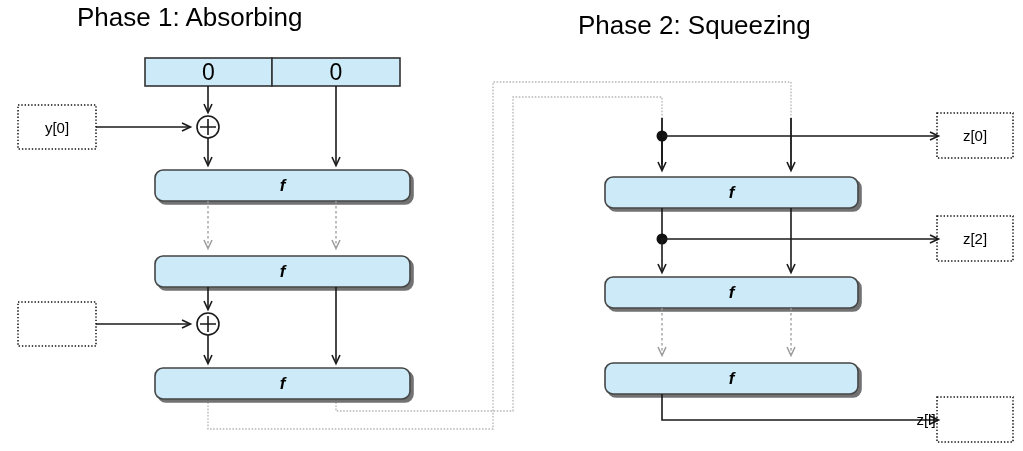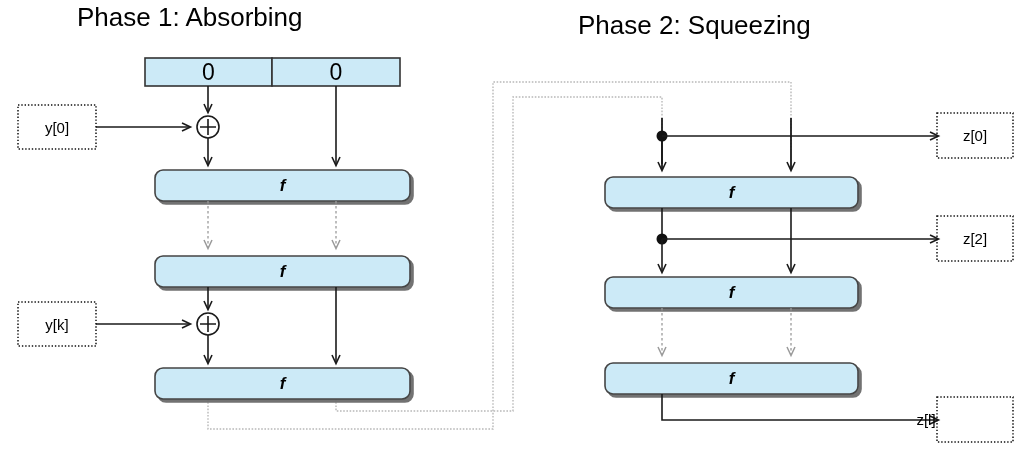--- a/index.html
+++ b/index.html
@@ -157,19 +157,18 @@
 
   <div class="lbl fbox-lbl" style="left:155px;top:170px;width:255px;height:31px;">f</div>
   <div class="lbl fbox-lbl" style="left:155px;top:256px;width:255px;height:31px;">f</div>
   <div class="lbl fbox-lbl" style="left:155px;top:368px;width:255px;height:31px;">f</div>
 
   <div class="lbl fbox-lbl" style="left:605px;top:177px;width:253px;height:31px;">f</div>
   <div class="lbl fbox-lbl" style="left:605px;top:277px;width:253px;height:31px;">f</div>
   <div class="lbl fbox-lbl" style="left:605px;top:363px;width:253px;height:31px;">f</div>
 
   <div class="lbl io-lbl" style="left:18px;top:105px;width:78px;height:44px;">y[0]</div>
-  <div class="lbl io-lbl" style="left:18px;top:302px;width:78px;height:44px;">y[k]</div>
 
   <div class="lbl io-lbl" style="left:937px;top:113px;width:76px;height:45px;">z[0]</div>
   <div class="lbl io-lbl" style="left:937px;top:216px;width:76px;height:45px;">z[2]</div>
   <div class="lbl io-lbl" style="left:888px;top:397px;width:76px;height:45px;">z[l]</div>
 
 </div>
 
 </body></html>

